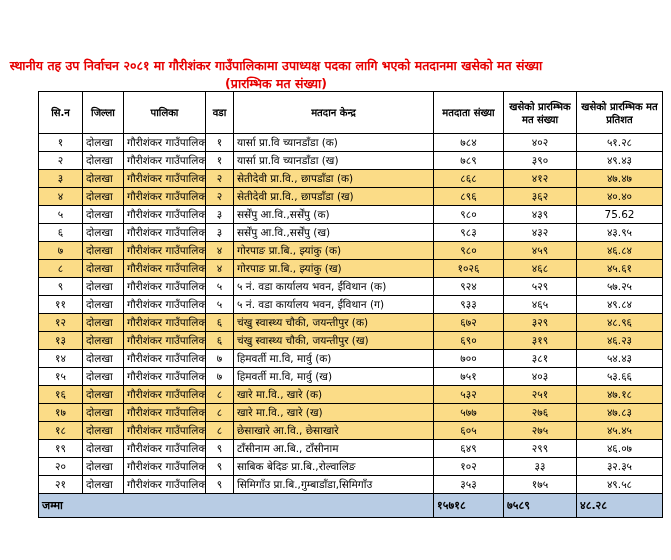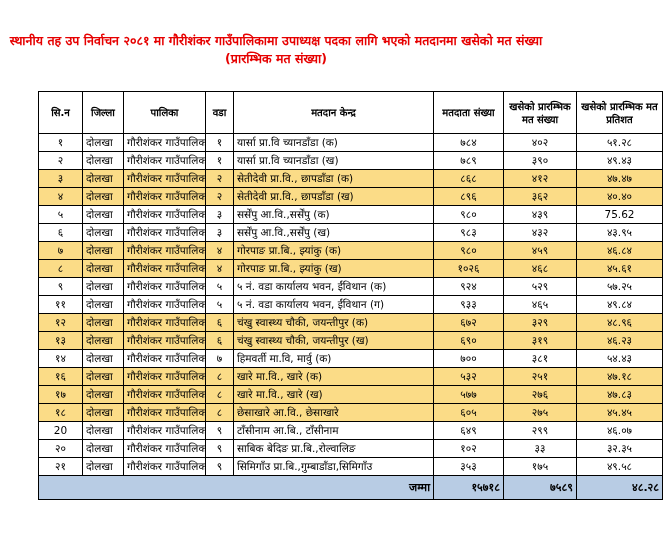--- a/index.html
+++ b/index.html
@@ -7,21 +7,21 @@
     --total-bg:#b8cce4;
     --title-color:#e60000;
     --border:#000000;
   }
   html,body{margin:0;padding:0;}
   body{
     width:671px;height:560px;background:#ffffff;position:relative;
     font-family:"DejaVu Sans",sans-serif;color:#000;
   }
   .title-block{
-    position:absolute;top:32px;left:0;width:552px;text-align:center;
+    position:absolute;top:57px;left:0;width:552px;text-align:center;
     color:var(--title-color);font-weight:bold;font-size:12.5px;line-height:1.45;
   }
   table.results{
     position:absolute;left:38px;top:91px;width:624px;
     border-collapse:collapse;table-layout:fixed;
     border:1.5px solid var(--border);
   }
   th,td{
     border:1px solid var(--border);
     padding:0 3px;overflow:hidden;white-space:nowrap;
@@ -30,21 +30,21 @@
     font-size:10px;font-weight:bold;text-align:center;vertical-align:middle;
     height:41px;white-space:normal;line-height:1.3;padding:0 2px;background:#fff;
   }
   tbody td{height:17px;font-size:10.5px;line-height:17px;vertical-align:middle;}
   .c{text-align:center;}
   .l{text-align:left;}
   .b{font-weight:normal;}
   tr.hl td{background:var(--hl);}
   tfoot td{
     background:var(--total-bg);height:23px;font-weight:bold;font-size:11px;
-    text-align:right;vertical-align:middle;line-height:23px;margin-top:11px;
+    text-align:left;vertical-align:middle;line-height:23px;margin-top:11px;
   }
 </style>
 </head>
 <body>
 
 <div class="title-block">
   <div>स्थानीय तह उप निर्वाचन २०८१ मा गौरीशंकर गाउँपालिकामा उपाध्यक्ष पदका लागि भएको मतदानमा खसेको मत संख्या</div>
   <div>(प्रारम्भिक मत संख्या)</div>
 </div>
 
@@ -195,20 +195,30 @@
       <tr>
     <td class="c">१४</td>
     <td class="l">दोलखा</td>
     <td class="l">गौरीशंकर गाउँपालिका</td>
     <td class="c">७</td>
     <td class="l b">हिमवर्ती मा.वि, मार्वु (क)</td>
     <td class="c">७००</td>
     <td class="c">३८१</td>
     <td class="c">५४.४३</td>
   </tr>
+      <tr>
+    <td class="c">१५</td>
+    <td class="l">दोलखा</td>
+    <td class="l">गौरीशंकर गाउँपालिका</td>
+    <td class="c">७</td>
+    <td class="l b">हिमवर्ती मा.वि, मार्वु (ख)</td>
+    <td class="c">७५१</td>
+    <td class="c">४०३</td>
+    <td class="c">५३.६६</td>
+  </tr>
       <tr class="hl">
     <td class="c">१६</td>
     <td class="l">दोलखा</td>
     <td class="l">गौरीशंकर गाउँपालिका</td>
     <td class="c">८</td>
     <td class="l b">खारे मा.वि., खारे (क)</td>
     <td class="c">५३२</td>
     <td class="c">२५१</td>
     <td class="c">४७.१८</td>
   </tr>
@@ -226,21 +236,21 @@
     <td class="c">१८</td>
     <td class="l">दोलखा</td>
     <td class="l">गौरीशंकर गाउँपालिका</td>
     <td class="c">८</td>
     <td class="l b">छेसाखारे आ.वि., छेसाखारे</td>
     <td class="c">६०५</td>
     <td class="c">२७५</td>
     <td class="c">४५.४५</td>
   </tr>
       <tr>
-    <td class="c">20</td>
+    <td class="c">१९</td>
     <td class="l">दोलखा</td>
     <td class="l">गौरीशंकर गाउँपालिका</td>
     <td class="c">९</td>
     <td class="l b">टाँसीनाम आ.बि., टाँसीनाम</td>
     <td class="c">६४९</td>
     <td class="c">२९९</td>
     <td class="c">४६.०७</td>
   </tr>
       <tr>
     <td class="c">२०</td>

